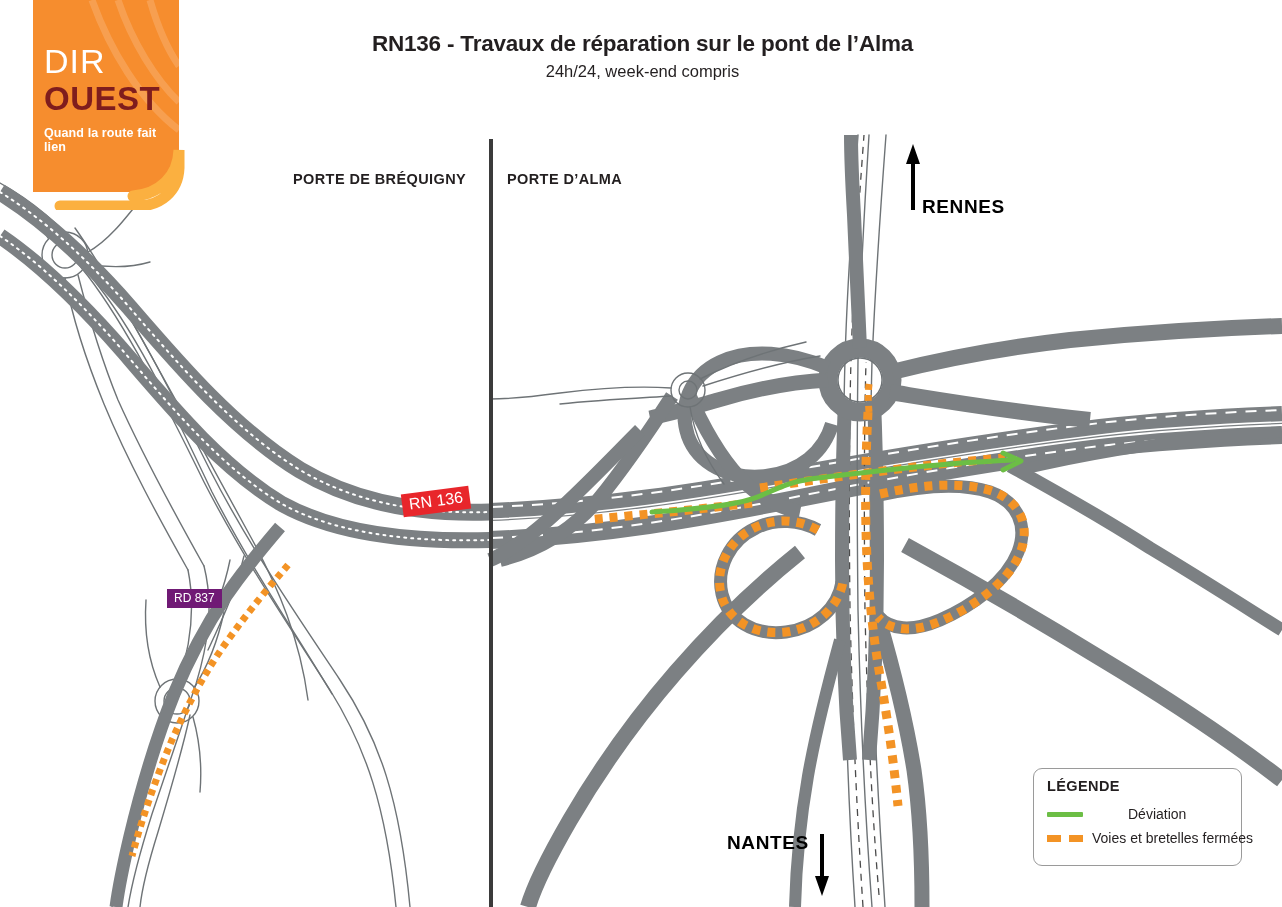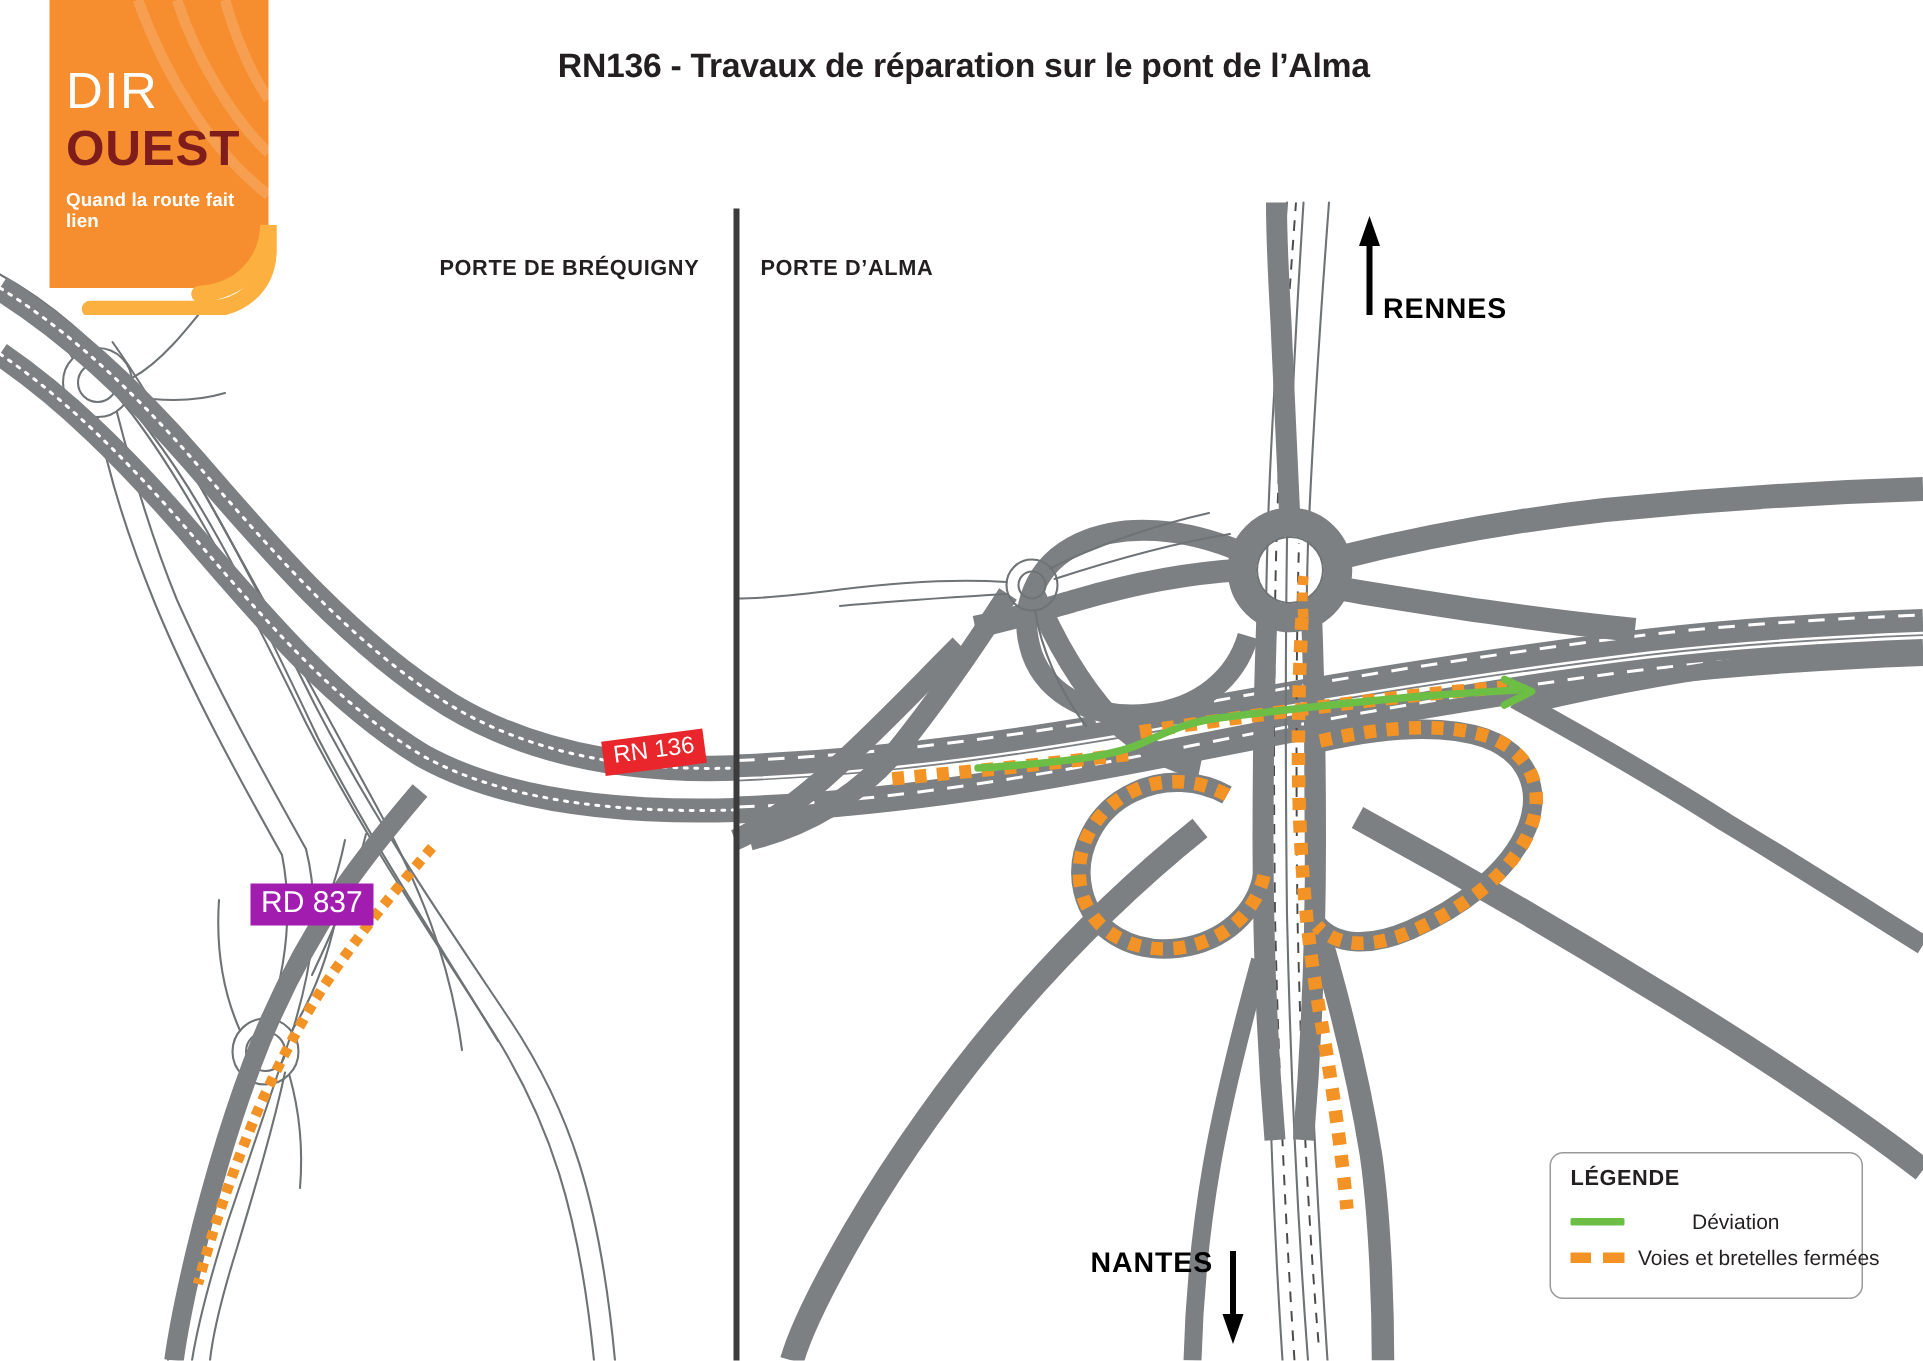--- a/index.html
+++ b/index.html
@@ -63,22 +63,22 @@
   
   #shield-rn136{
     position:absolute;left:402px;top:490px;
     background:#e8262b;color:#ffffff;
     font-size:16px;padding:2px 7px 3px 7px;
     transform:rotate(-7.5deg);
     white-space:nowrap;
   }
   #shield-rd837{
     position:absolute;left:167px;top:589px;
-    background:#a21caf;color:#ffffff;
-    font-size:20px;padding:2px 7px 3px 7px;
+    background:#701a75;color:#ffffff;
+    font-size:12px;padding:2px 7px 3px 7px;
     white-space:nowrap;
   }
 
   
   #legend{
     position:absolute;left:1033px;top:768px;width:209px;height:98px;
     border:1.6px solid #9a9a9a;border-radius:9px;background:#ffffff;
     box-sizing:border-box;
   }
   .legend-title{
@@ -266,20 +266,21 @@
     </svg>
     <div class="logo-text">
       <div class="logo-dir">DIR</div>
       <div class="logo-ouest">OUEST</div>
       <div class="logo-tag">Quand la route fait lien</div>
     </div>
   </div>
 
   <div id="title-block">
     <div class="title-main">RN136 - Travaux de réparation sur le pont de l’Alma</div>
+    <div class="title-sub">24h/24, week-end compris</div>
   </div>
 
   <div id="porte-divider"></div>
   <div class="porte-label" id="porte-brequigny">PORTE DE BRÉQUIGNY</div>
   <div class="porte-label" id="porte-alma">PORTE D’ALMA</div>
 
   <svg class="svg-layer" id="arrows-svg" viewBox="0 0 1282 907">
     <g>
       <line x1="913" y1="210" x2="913" y2="154" stroke="#000" stroke-width="4"></line>
       <polygon points="913,144 906,164 920,164" fill="#000"></polygon>

